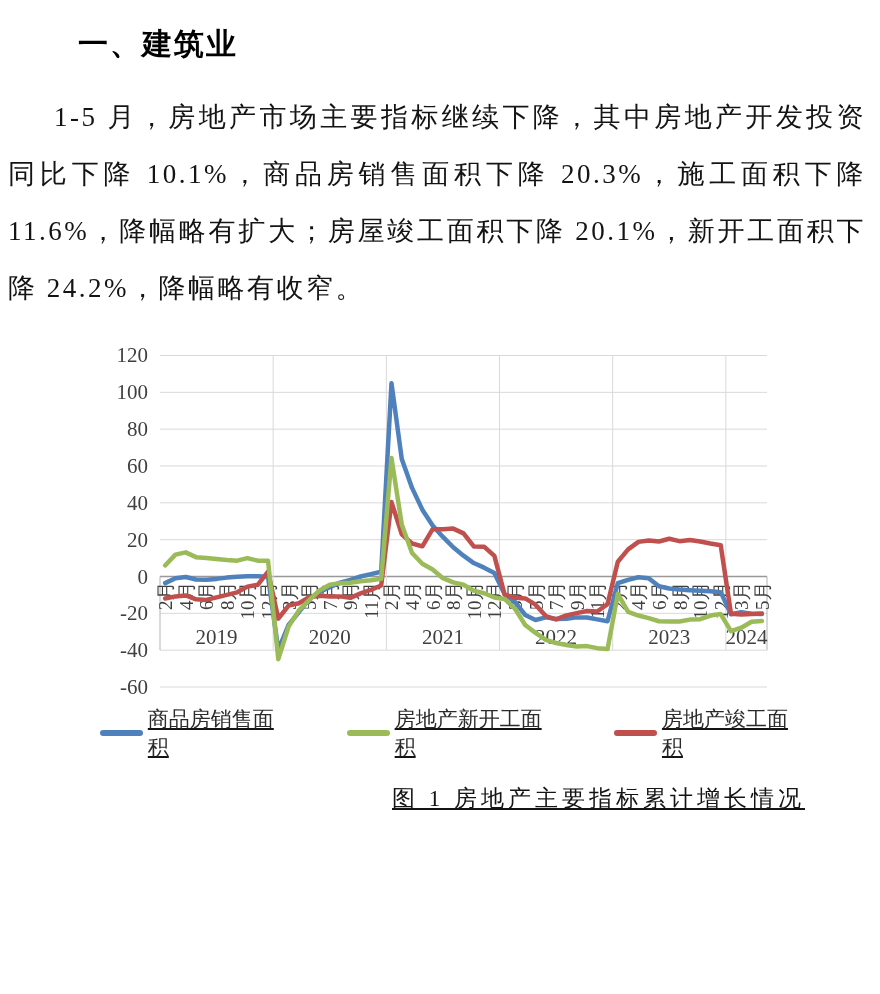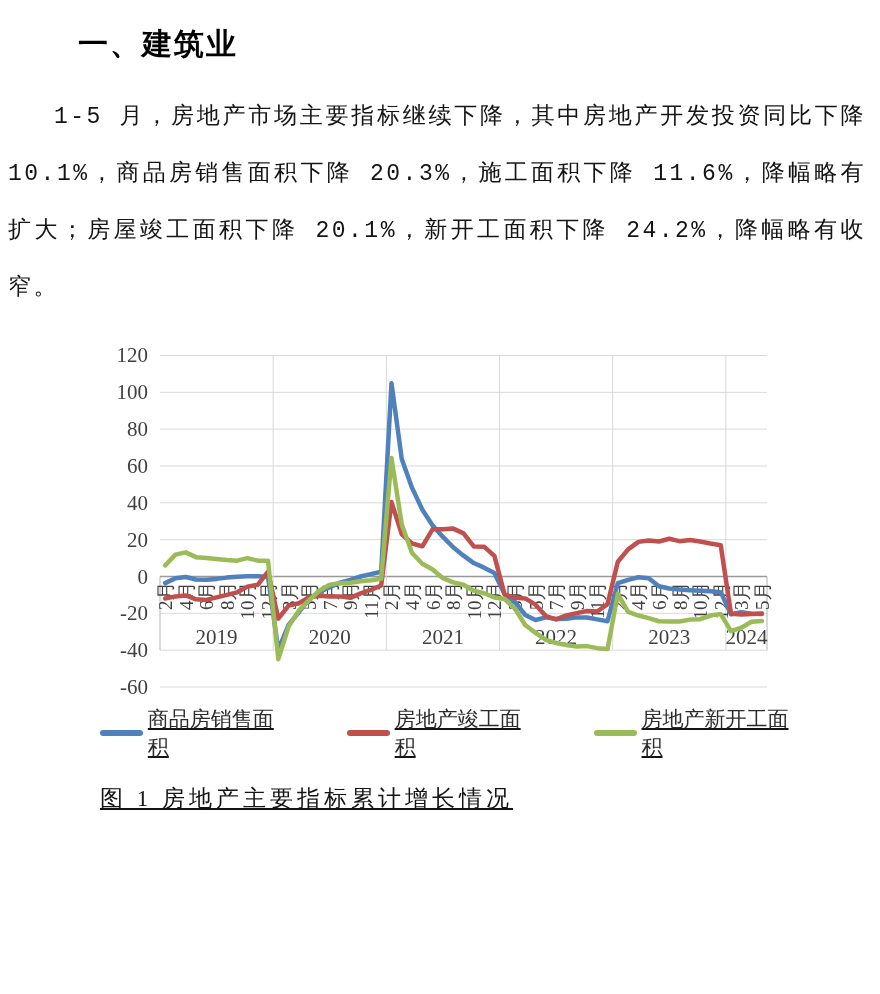--- a/index.html
+++ b/index.html
@@ -7,37 +7,37 @@
     width:880px;height:994px;background:#ffffff;overflow:hidden;
     font-family:"Liberation Serif","DejaVu Serif",serif;color:#141414;
   }
   .page{padding:22px 14px 0 8px;}
   .heading{
     margin:2px 0 24px 70px;
     font-family:Liberation Sans, sans-serif;
     font-size:30px;font-weight:700;color:#000;letter-spacing:2px;
   }
   .body-para{
-    margin:0;font-size:23px;line-height:57px;
+    margin:0;font-size:27px;line-height:57px;
     text-align:justify;text-justify:inter-character;
-    letter-spacing:2.5px;text-indent:46px;font-family:Liberation Mono, monospace;
+    letter-spacing:2.5px;text-indent:46px;
   }
   .figure-block{margin-top:26px;text-decoration:underline;}
   .chart-wrap{position:relative;margin-left:92px;width:705px;}
   .chart-wrap svg{display:block;}
   .legend{
     display:flex;justify-content:center;align-items:center;gap:56px;
     margin-top:10px;width:705px;
     font-size:21px;color:#2b2b2b;
   }
   .legend-item{display:flex;align-items:center;gap:5px;}
   .swatch{display:inline-block;width:44px;height:6px;border-radius:3px;}
   .caption{
     margin-top:22px;width:705px;margin-left:92px;
-    text-align:left;font-size:23px;letter-spacing:4px;color:#141414;
+    text-align:right;font-size:23px;letter-spacing:4px;color:#141414;
   }
 </style>
 </head>
 <body>
 
 <div class="page">
 
   <h1 class="heading">一、建筑业</h1>
 
   <p class="body-para">1-5 月，房地产市场主要指标继续下降，其中房地产开发投资同比下降 10.1%，商品房销售面积下降 20.3%，施工面积下降 11.6%，降幅略有扩大；房屋竣工面积下降 20.1%，新开工面积下降 24.2%，降幅略有收窄。</p>
@@ -121,25 +121,25 @@
           <polyline points="65.14,240.13 75.43,235.16 85.72,234.05 96.01,236.45 106.30,236.82 116.58,235.89 126.87,234.61 137.16,233.68 147.45,233.32 157.74,233.13 168.03,233.68 178.31,306.98 188.60,281.94 198.89,269.04 209.18,256.15 219.47,248.97 229.75,244.18 240.04,239.58 250.33,236.82 260.62,233.50 270.91,231.11 281.19,228.71 291.48,40.31 301.77,116.00 312.06,144.91 322.35,166.65 332.64,182.48 342.92,193.90 353.21,204.22 363.50,212.69 373.79,220.06 384.08,224.66 394.36,230.00 404.65,251.18 414.94,258.92 425.23,271.99 435.52,276.96 445.81,274.39 456.09,276.04 466.38,275.86 476.67,274.39 486.96,274.57 497.25,276.41 507.53,278.25 517.82,240.13 528.11,236.82 538.40,234.24 548.69,235.16 558.97,243.26 569.26,245.47 579.55,246.58 589.84,247.31 600.13,247.87 610.42,248.23 620.70,249.15 630.99,271.25 641.28,269.23 651.57,270.70 661.86,270.89" fill="none" stroke="#4F81BD" stroke-width="4.5" stroke-linejoin="round" stroke-linecap="round"></polyline>
           <polyline points="65.14,255.42 75.43,253.39 85.72,252.47 96.01,256.34 106.30,256.89 116.58,254.31 126.87,251.92 137.16,249.34 147.45,243.63 157.74,241.79 168.03,228.71 178.31,275.67 188.60,262.60 198.89,260.20 209.18,254.31 219.47,252.84 229.75,253.57 240.04,253.39 250.33,254.86 260.62,250.44 270.91,246.94 281.19,242.52 291.48,159.10 301.77,191.33 312.06,200.53 322.35,203.30 332.64,186.17 342.92,186.17 353.21,185.62 363.50,190.40 373.79,203.48 384.08,203.66 394.36,212.87 404.65,251.55 414.94,254.68 425.23,255.42 435.52,261.68 445.81,273.10 456.09,276.41 466.38,272.36 476.67,270.15 486.96,267.94 497.25,268.49 507.53,261.13 517.82,218.77 528.11,206.43 538.40,198.88 548.69,197.40 558.97,198.51 569.26,195.75 579.55,198.14 589.84,197.03 600.13,198.51 610.42,200.53 620.70,202.19 630.99,270.70 641.28,271.62 651.57,271.07 661.86,270.52" fill="none" stroke="#C0504D" stroke-width="4.5" stroke-linejoin="round" stroke-linecap="round"></polyline>
           <polyline points="65.14,222.45 75.43,211.58 85.72,209.37 96.01,214.16 106.30,214.90 116.58,216.00 126.87,217.11 137.16,217.66 147.45,215.08 157.74,217.66 168.03,217.85 178.31,316.19 188.60,283.59 198.89,267.39 209.18,257.07 219.47,247.50 229.75,241.79 240.04,240.13 250.33,239.76 260.62,238.29 270.91,237.18 281.19,235.71 291.48,115.08 301.77,181.56 312.06,209.93 322.35,220.79 332.64,226.50 342.92,235.16 353.21,239.39 363.50,241.79 373.79,247.68 384.08,250.26 394.36,254.50 404.65,255.97 414.94,265.73 425.23,281.94 435.52,289.86 445.81,296.85 456.09,299.99 466.38,302.01 476.67,303.48 486.96,303.12 497.25,305.14 507.53,306.06 517.82,250.81 528.11,268.86 538.40,272.54 548.69,275.12 558.97,278.25 569.26,278.62 579.55,278.44 589.84,276.60 600.13,276.23 610.42,272.54 620.70,271.07 630.99,288.20 641.28,284.70 651.57,278.81 661.86,278.07" fill="none" stroke="#9BBB59" stroke-width="4.5" stroke-linejoin="round" stroke-linecap="round"></polyline>
         </svg>
       <div class="legend">
         <div class="legend-item">
           <span class="swatch" style="background: rgb(79, 129, 189);"></span>
           <span>商品房销售面积</span>
         </div>
         <div class="legend-item">
+          <span class="swatch" style="background: rgb(155, 187, 89);"></span>
+          <span>房地产新开工面积</span>
+        </div>
+        <div class="legend-item">
           <span class="swatch" style="background: rgb(192, 80, 77);"></span>
           <span>房地产竣工面积</span>
-        </div>
-        <div class="legend-item">
-          <span class="swatch" style="background: rgb(155, 187, 89);"></span>
-          <span>房地产新开工面积</span>
         </div>
       </div>
     </div>
     <div class="caption">图 1  房地产主要指标累计增长情况</div>
   </div>
 
 </div>
 
 </body></html>

